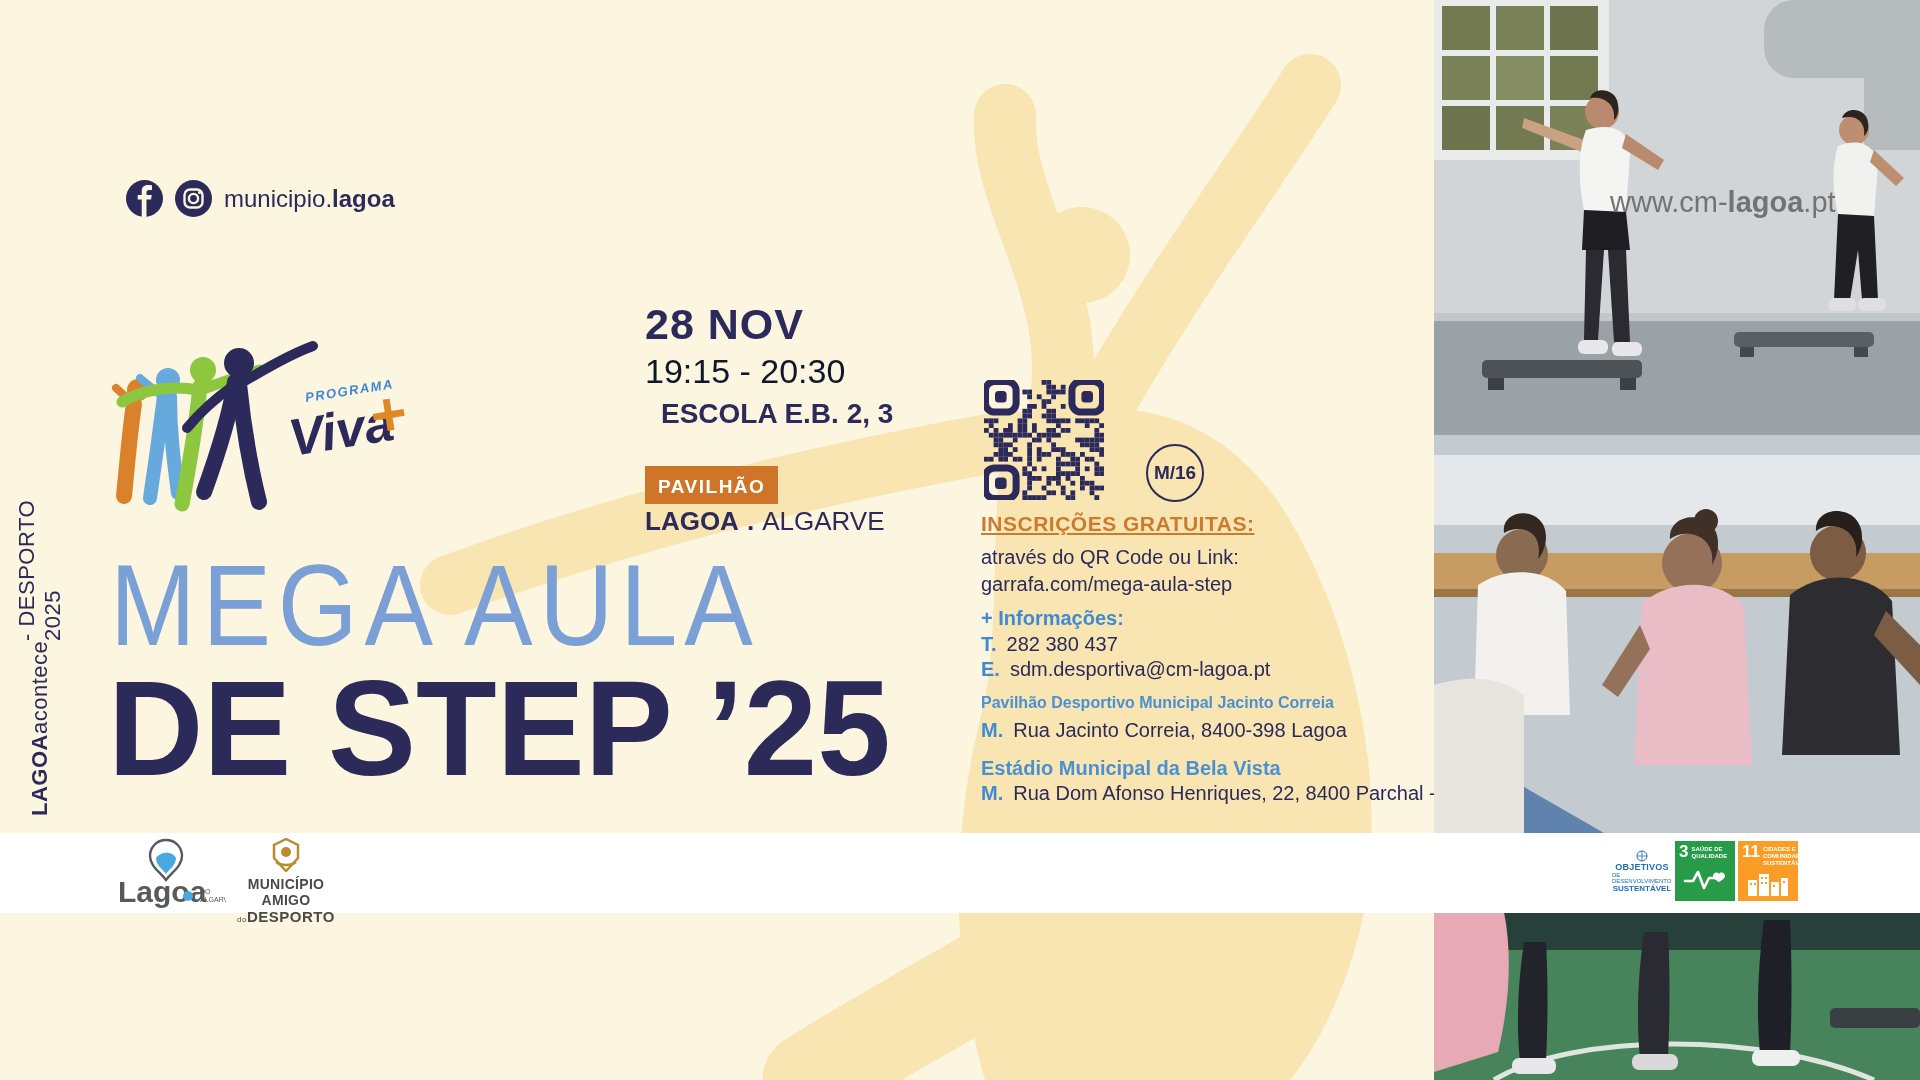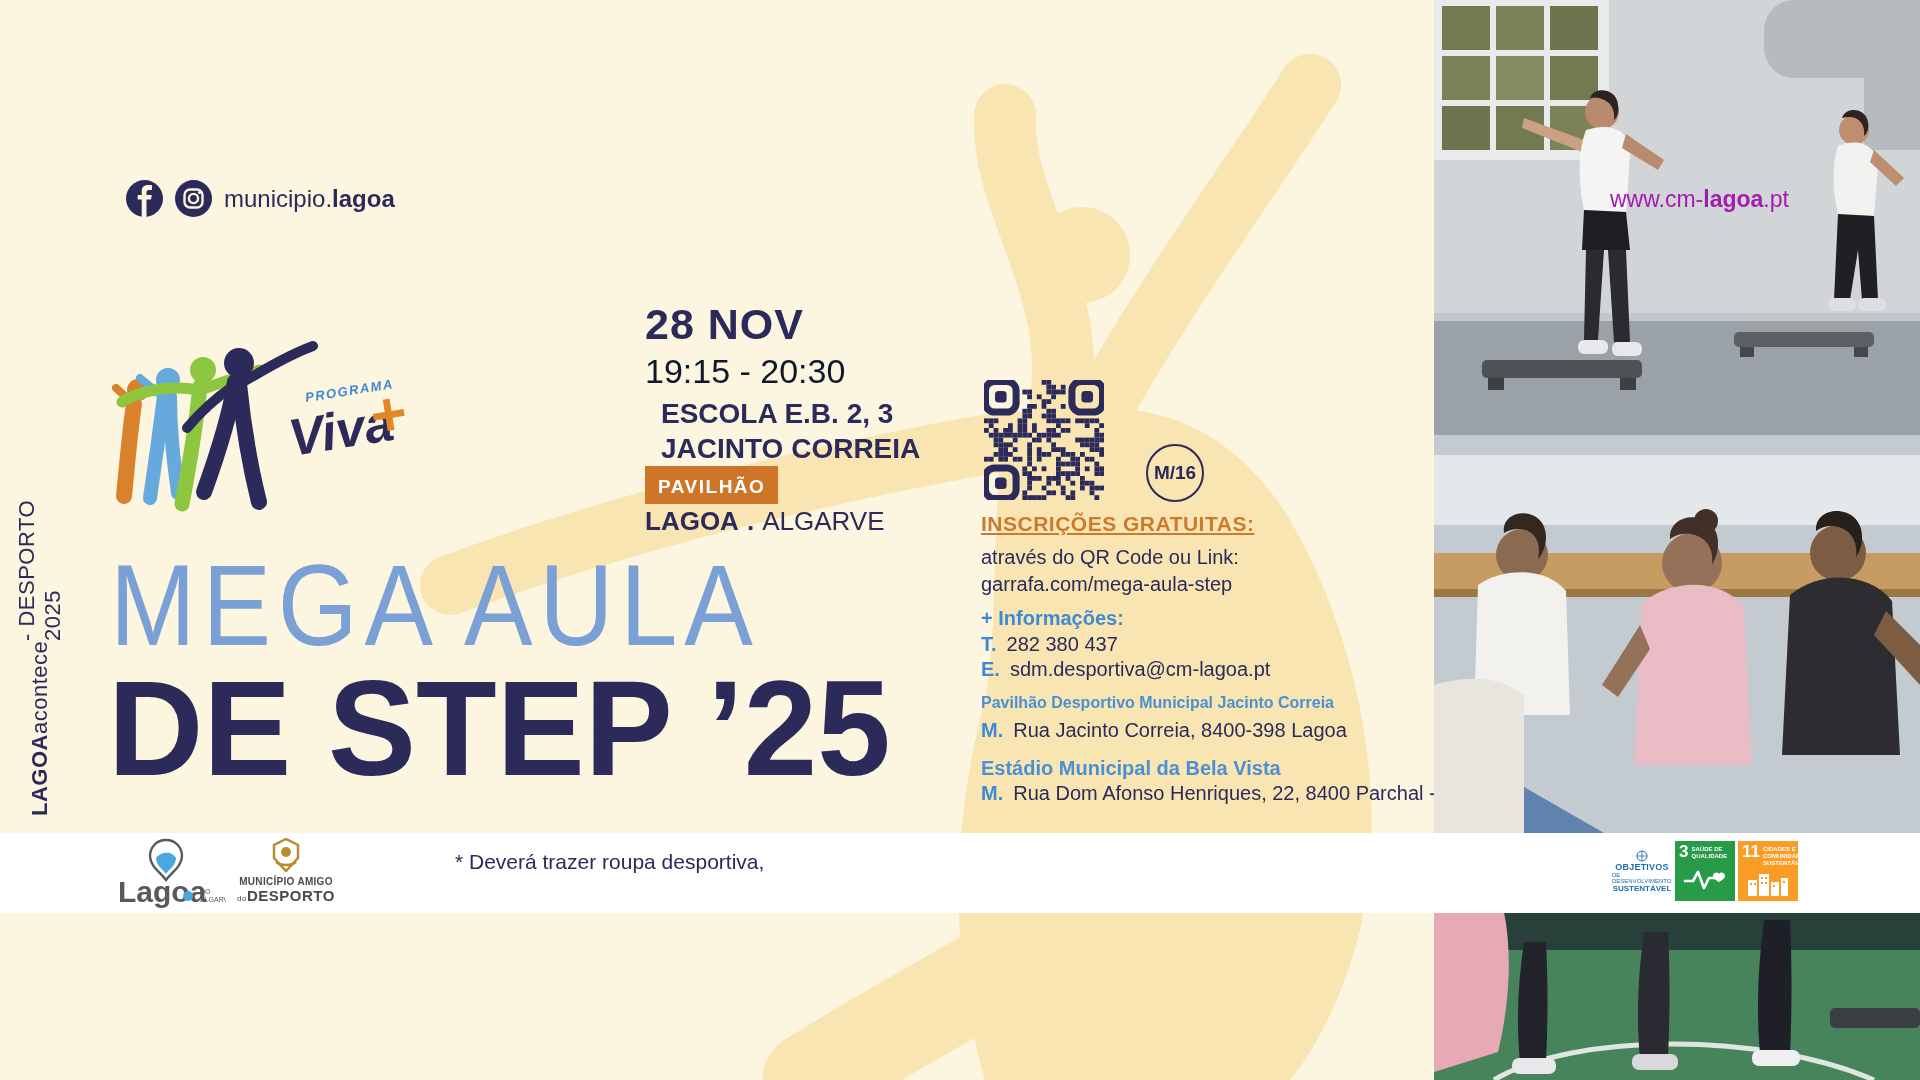--- a/index.html
+++ b/index.html
@@ -72,28 +72,28 @@
             transform:scale(0.97,1.08); transform-origin:left top; white-space:nowrap; z-index:2; }
   .title2 { left:108px; top:652px; font-size:132px; font-weight:bold; color:#2b2a58;
             letter-spacing:0px; transform:scaleY(1.02); transform-origin:left top; white-space:nowrap; z-index:2; }
 
   
   .photo { left:1434px; width:486px; z-index:3; overflow:hidden; }
   .photo svg { display:block; }
   #photo1 { top:0;    height:435px; }
   #photo2 { top:435px; height:398px; }
   #photo3 { top:912px; height:168px; }
-  .site-url { left:1610px; top:186px; z-index:5; font-size:23px; color:#a21caf; }
+  .site-url { left:1610px; top:186px; z-index:5; font-size:29px; color:#737373; }
   .site-url .b { font-weight:bold; }
 
   
   .bar { left:0; top:833px; width:1920px; height:80px; background:#ffffff; z-index:4; }
   .lagoa-logo { left:118px; top:838px; z-index:5; }
   .crest { left:226px; top:838px; z-index:5; width:120px; text-align:center; color:#4a4a4a; }
-  .crest .l1 { font-size:10px; font-weight:bold; letter-spacing:0.3px; }
+  .crest .l1 { font-size:14px; font-weight:bold; letter-spacing:0.3px; }
   .crest .l2 { font-size:15px; font-weight:bold; letter-spacing:0.5px; }
   .crest .do { font-size:8px; font-weight:normal; }
   .note { left:455px; top:848px; z-index:5; font-size:21px; line-height:28px; color:#2b2a5a; }
   .sdg { left:1612px; top:841px; z-index:5; display:flex; gap:3px; }
   .sdg-tile { width:60px; height:60px; overflow:hidden; }
   .sdg-un { background:#ffffff; display:flex; flex-direction:column; align-items:center; justify-content:center; }
   .sdg-un .t1 { font-size:9px; font-weight:bold; color:#1c6eb4; letter-spacing:0.2px; }
   .sdg-un .t2 { font-size:6px; color:#1c6eb4; }
   .sdg-un .t3 { font-size:8px; font-weight:bold; color:#1c6eb4; }
   .sdg-goal { color:#fff; padding:3px 4px; display:flex; flex-direction:column; }
@@ -173,21 +173,20 @@
   </g>
   <text x="198" y="64" transform="rotate(-9 198 64)" font-size="13" font-weight="bold" font-style="italic" letter-spacing="1.5" fill="#3f87d2">PROGRAMA</text>
   <text x="184" y="118" transform="rotate(-9 184 118)" font-size="52" font-weight="bold" font-style="italic" fill="#2b2a5a">Viva</text>
   <text x="266" y="100" transform="rotate(-9 266 100)" font-size="62" font-weight="bold" fill="#e08826">+</text>
 </svg>
 
 <div class="abs ev ev-date">28 NOV</div>
 <div class="abs ev ev-time">19:15 - 20:30</div>
 <div class="abs ev ev-venue">
   <div>ESCOLA E.B. 2, 3</div>
-  <div>JACINTO CORREIA</div>
 </div>
 <div class="abs ev ev-badge">PAVILHÃO</div>
 <div class="abs ev ev-city">
   <span class="b">LAGOA</span><span class="dot">.</span><span>ALGARVE</span>
 </div>
 
 <div class="abs qr-box">
   <svg id="qr" width="120" height="120" viewBox="0 0 120 120">
       <rect x="57.60" y="0.00" width="4.80" height="4.80" fill="#2b2a5a"></rect>
       <rect x="62.40" y="0.00" width="4.80" height="4.80" fill="#2b2a5a"></rect>
@@ -544,21 +543,20 @@
   <svg width="34" height="34" viewBox="0 0 34 34">
     <path d="M17,1 L29,7 L29,20 L17,33 L5,20 L5,7 Z" fill="none" stroke="#b98d2f" stroke-width="2.5"></path>
     <circle cx="17" cy="14" r="5" fill="#b98d2f"></circle>
     <path d="M7,24 C12,28 22,28 27,24" fill="none" stroke="#b98d2f" stroke-width="2.5"></path>
   </svg>
   <div class="l1">MUNICÍPIO AMIGO</div>
   <div class="l2"><span class="do">do</span><span>DESPORTO</span></div>
 </div>
 
 <div class="abs note">
-  <div>* Deverá trazer roupa desportiva,</div>
 </div>
 
 <div class="abs sdg">
   <div class="sdg-tile sdg-un">
     <svg width="12" height="12" viewBox="0 0 12 12">
         <circle cx="6" cy="6" r="5" fill="none" stroke="#1c6eb4" stroke-width="1"></circle>
         <path d="M1,6 H11 M6,1 V11" stroke="#1c6eb4" stroke-width="0.8"></path>
       </svg>
     <div class="t1">OBJETIVOS</div>
     <div class="t2">DE DESENVOLVIMENTO</div>

